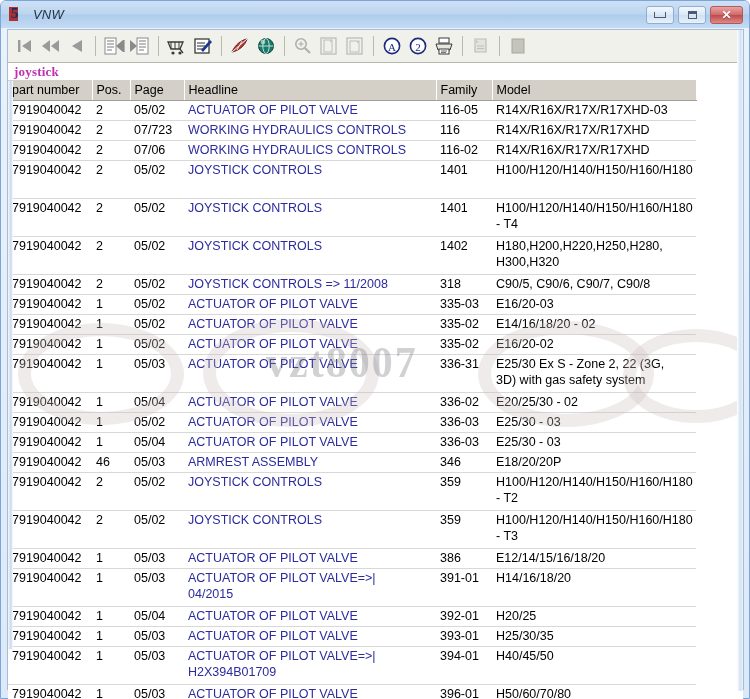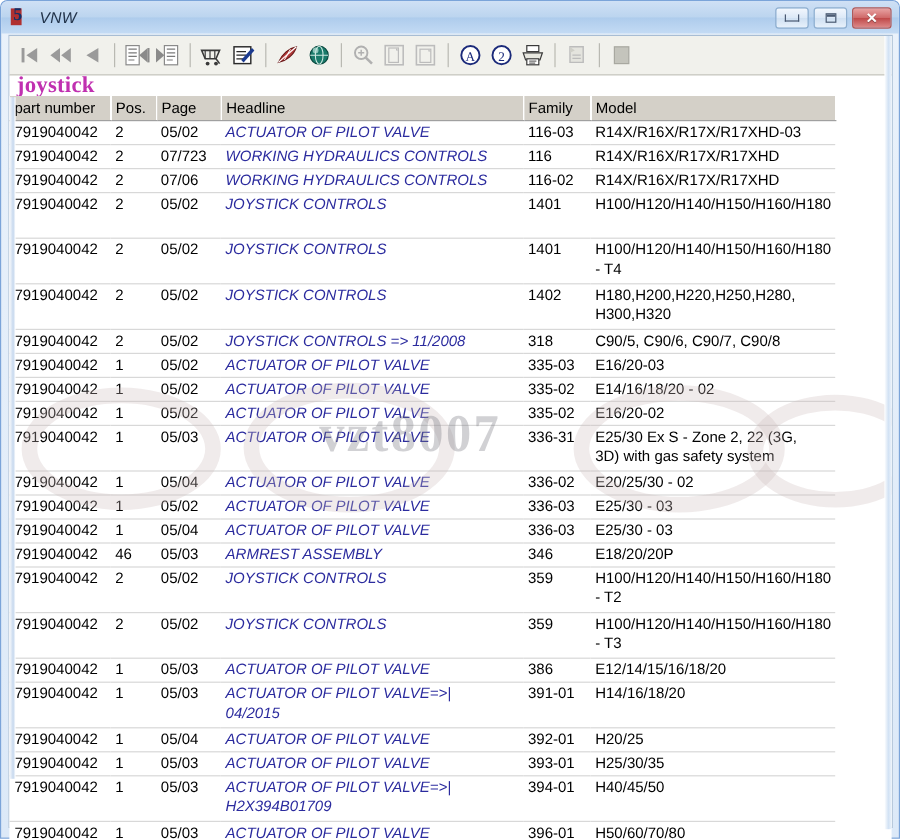--- a/index.html
+++ b/index.html
@@ -64,21 +64,21 @@
   }
   .tb{width:26px;height:26px;display:flex;align-items:center;justify-content:center;flex:0 0 auto;}
   .sep{width:1px;height:20px;background:#b9b9b2;margin:0 5px;flex:0 0 auto;}
 
   
   .searchline{
     height:17px;box-sizing:border-box;background:#ffffff;
     display:flex;align-items:center;padding-left:6px;
   }
   .searchtext{
-    font-size:19px;color:#c030b0;font-weight:bold;
+    font-size:13px;color:#c030b0;font-weight:bold;
     font-family:"Liberation Serif",serif;letter-spacing:.2px;
   }
 
   
   .gridwrap{position:relative;background:#ffffff;}
   .grid{
     width:688px;box-sizing:border-box;
     border-collapse:collapse;
     table-layout:fixed;
     font-size:12.5px;
@@ -100,21 +100,21 @@
   }
   .grid td{
     padding:1px 3px 1px 4px;
     vertical-align:top;
     border-bottom:1px solid #d8d8d8;
     color:#000000;
     line-height:16px;
     overflow:hidden;
     white-space:pre-line;
   }
-  .grid td.hl{color:#2b2b9e;font-style:italic;}
+  .grid td.hl{color:#2b2b9e;}
   .col-pn{width:84px;}
   .col-pos{width:38px;}
   .col-page{width:54px;}
   .col-head{width:252px;}
   .col-fam{width:56px;}
   .col-model{width:204px;}
 
   .row-tall td{height:35px;}
   .row-norm td{height:17px;}
 
@@ -356,21 +356,21 @@
               <th>Family</th>
               <th>Model</th>
             </tr>
           </thead>
           <tbody id="grid-body">
               <tr class="row-norm">
                 <td>7919040042</td>
                 <td>2</td>
                 <td>05/02</td>
                 <td class="hl">ACTUATOR OF PILOT VALVE</td>
-                <td>116-03</td>
+                <td>116-05</td>
                 <td>R14X/R16X/R17X/R17XHD-03</td>
               </tr>
               <tr class="row-norm">
                 <td>7919040042</td>
                 <td>2</td>
                 <td>07/723</td>
                 <td class="hl">WORKING HYDRAULICS CONTROLS</td>
                 <td>116</td>
                 <td>R14X/R16X/R17X/R17XHD</td>
               </tr>

